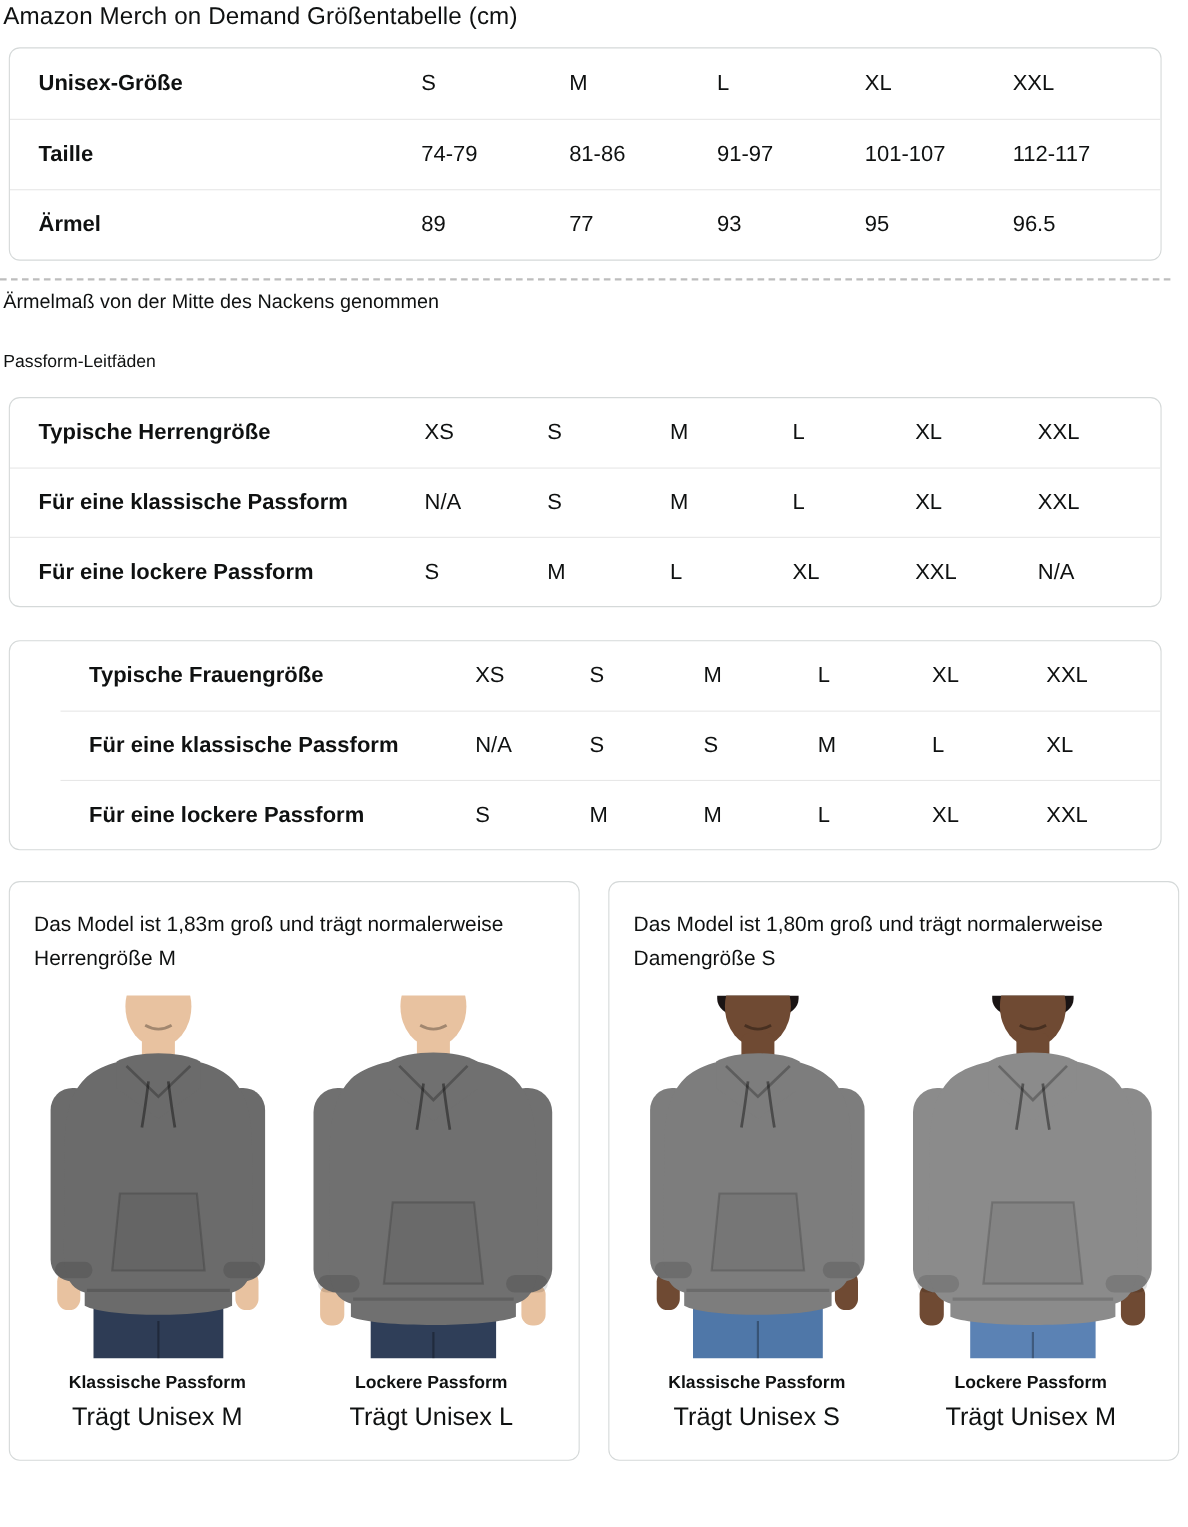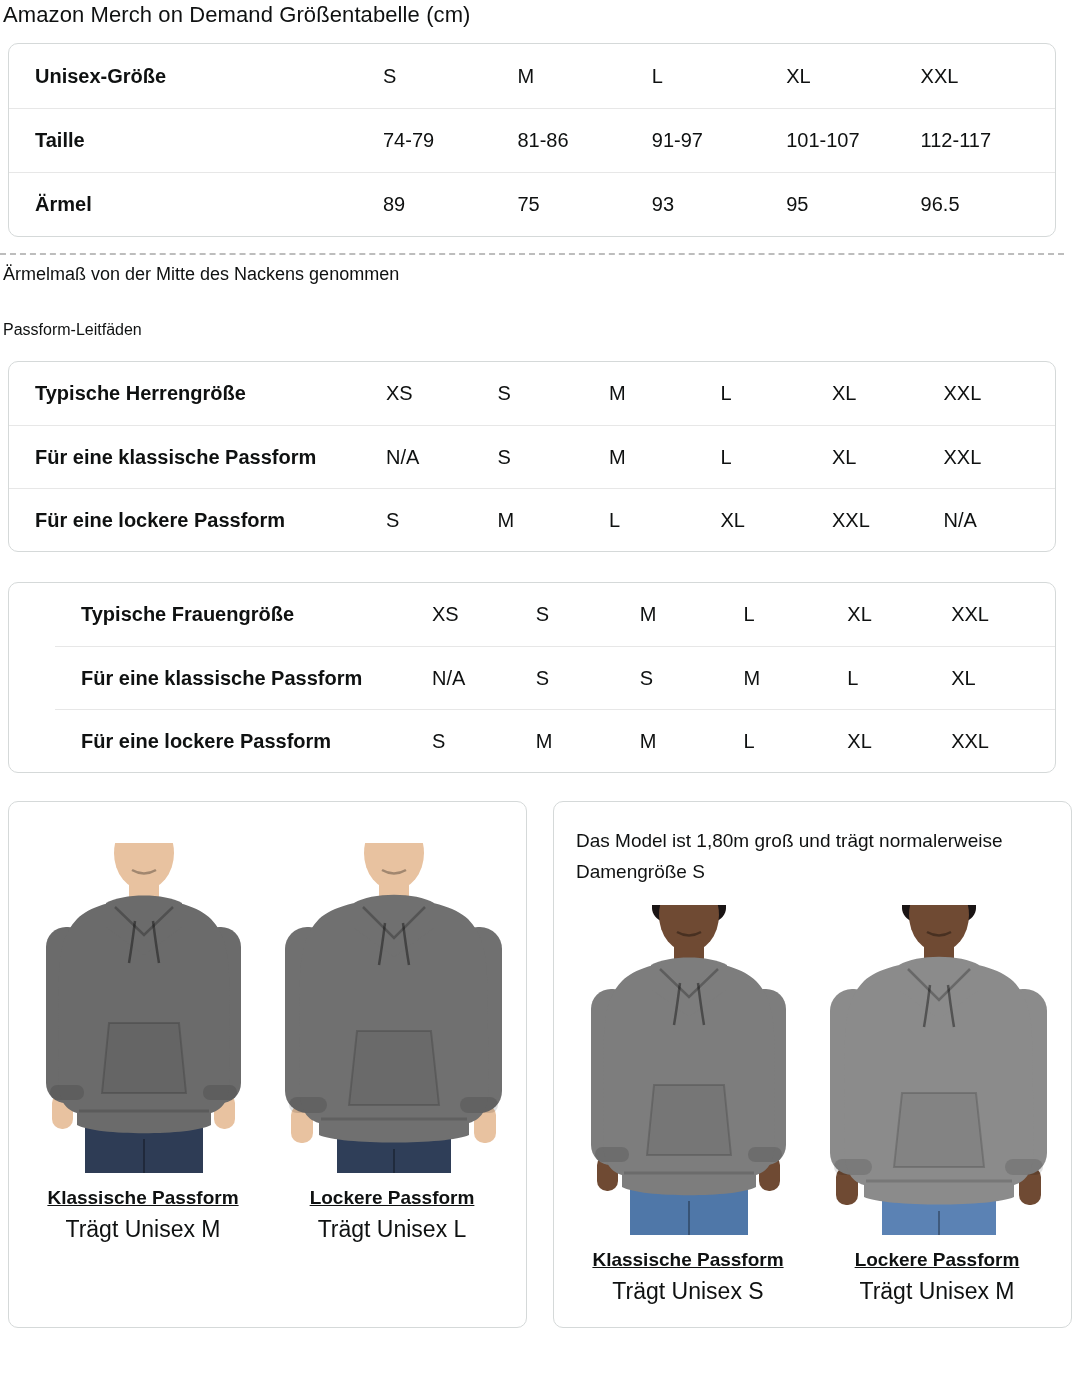--- a/index.html
+++ b/index.html
@@ -35,21 +35,21 @@
   .model-card {
     border:1px solid #d5d9d9; border-radius:10px; background:#fff;
     height:527px; padding:23px 22px 0 22px; overflow:hidden;
   }
   .card-desc { font-size:19px; line-height:31px; max-width:450px; }
   .photos { display:flex; gap:25px; margin-top:18px; }
   .figure { width:225px; height:330px; background:#fff; }
   .figure svg { width:225px; height:330px; display:block; }
   .captions { display:flex; gap:25px; margin-top:14px; }
   .caption-col { width:225px; text-align:center; }
-  .caption-title { font-size:19px; font-weight:700;text-decoration:underline; }
+  .caption-title { font-size:16px; font-weight:700; }
   .caption-sub { font-size:23px; font-weight:400; margin-top:7px; }
 </style>
 </head>
 <body>
 
 <div class="page">
 
   <div class="page-title">Amazon Merch on Demand Größentabelle (cm)</div>
 
   <div class="table-card size-table">
@@ -65,21 +65,21 @@
       <div class="cell-label">Taille</div>
       <div class="cell-value">74-79</div>
       <div class="cell-value">81-86</div>
       <div class="cell-value">91-97</div>
       <div class="cell-value">101-107</div>
       <div class="cell-value">112-117</div>
     </div>
     <div class="t-row">
       <div class="cell-label">Ärmel</div>
       <div class="cell-value">89</div>
-      <div class="cell-value">75</div>
+      <div class="cell-value">77</div>
       <div class="cell-value">93</div>
       <div class="cell-value">95</div>
       <div class="cell-value">96.5</div>
     </div>
   </div>
 
   <hr class="dashed-divider">
   <div class="footnote">Ärmelmaß von der Mitte des Nackens genommen</div>
 
   <div class="section-heading">Passform-Leitfäden</div>
@@ -140,20 +140,21 @@
       <div class="cell-value">M</div>
       <div class="cell-value">L</div>
       <div class="cell-value">XL</div>
       <div class="cell-value">XXL</div>
     </div>
   </div>
 
   <div class="model-cards">
 
     <div class="model-card">
+      <div class="card-desc">Das Model ist 1,83m groß und trägt normalerweise Herrengröße M</div>
       <div class="photos">
         <div class="figure">
           <svg viewBox="0 0 225 330">
             <g fill="#ffffff">
                 <path d="M78 0 h70 v3 c0 11 -16 19 -35 19 c-19 0 -35 -8 -35 -19 z"></path>
               </g>
             <g fill="#e8c2a0">
               <ellipse cx="113" cy="10" rx="30" ry="37"></ellipse>
               <rect x="98" y="34" width="30" height="36" rx="7"></rect>
               <rect x="21" y="250" width="21" height="36" rx="10"></rect>

